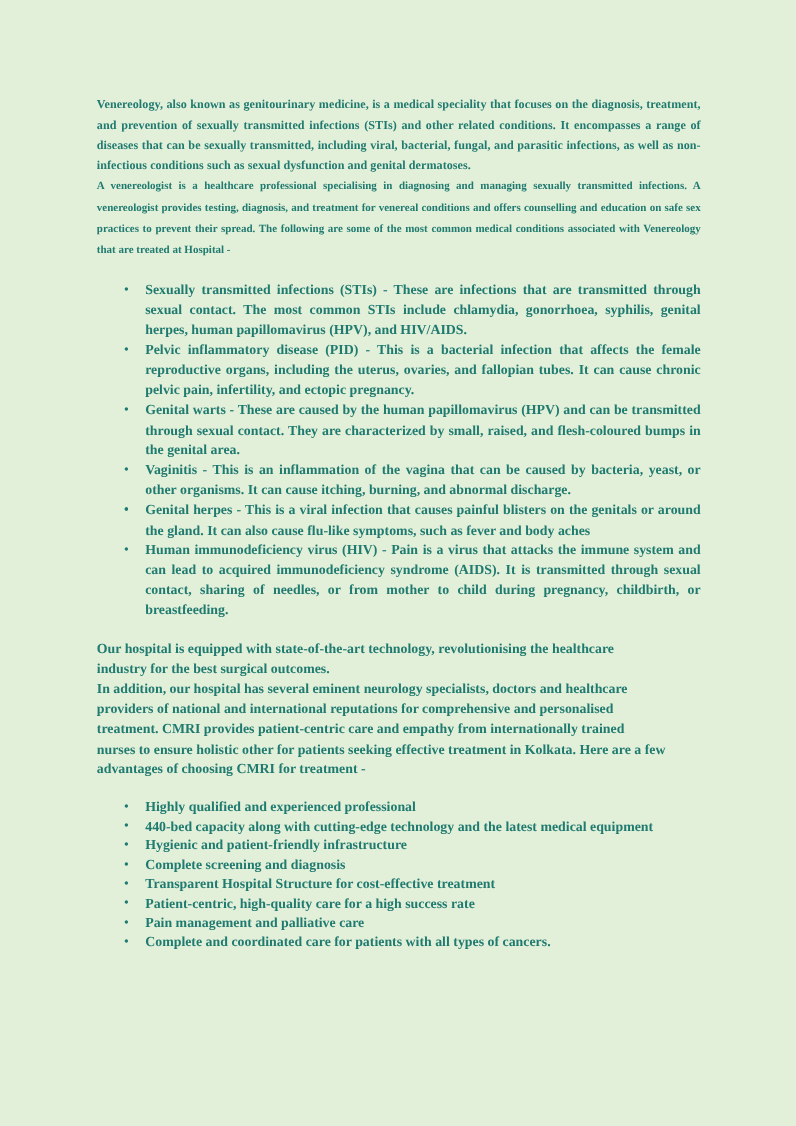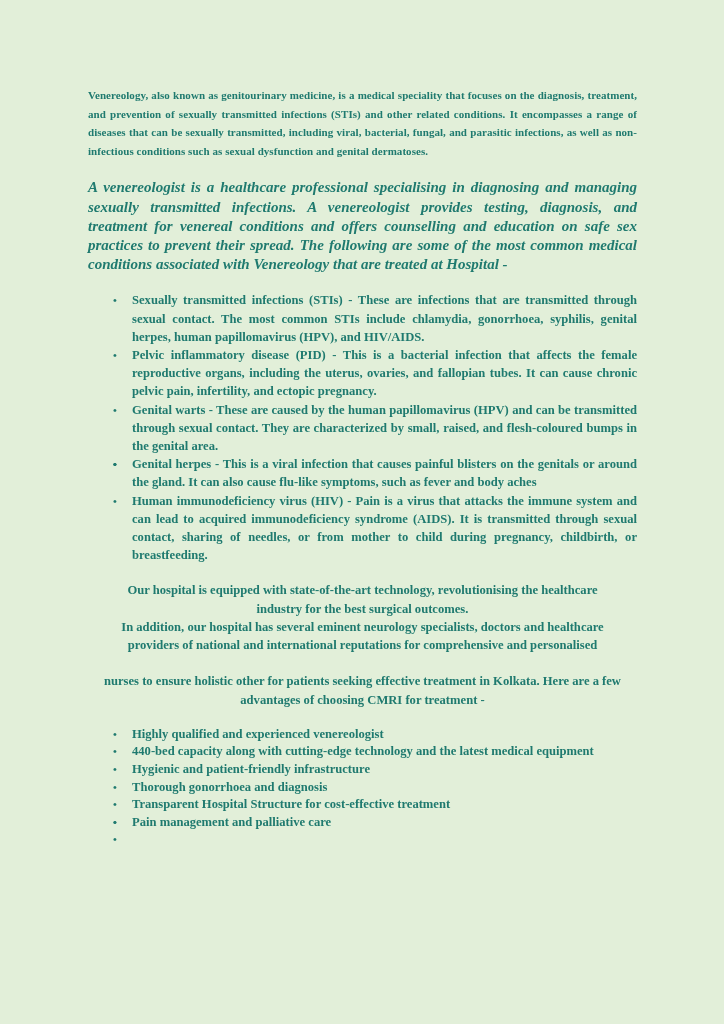--- a/index.html
+++ b/index.html
@@ -29,24 +29,22 @@
     p {
       margin: 0;
       text-align: justify;
     }
     .intro {
       font-size: 11px;
       line-height: 18.6px;
       letter-spacing: 0.05px;
     }
     .para2 {
-      margin-top: 18px;
-      font-size: 15px;
+      font-size: 10px;
       line-height: 19.2px;
-      font-style: italic;
     }
     ul {
       list-style: none;
       margin: 0;
       padding: 0;
     }
     ul.conditions {
       margin-top: 17px;
       margin-left: 25px;
       width: 524px;
@@ -61,21 +59,21 @@
     .bullet {
       position: absolute;
       left: 0;
       top: 0;
       font-size: 11px;
     }
     .para3 {
       margin-top: 17px;
       font-size: 12.6px;
       line-height: 18.2px;
-      text-align: center;
+      text-align: left;
     }
     ul.advantages {
       margin-top: 17px;
       margin-left: 25px;
     }
     ul.advantages li {
       position: relative;
       padding-left: 19px;
       font-size: 12.6px;
       line-height: 17.6px;
@@ -89,41 +87,41 @@
   <div class="content">
 
     <p class="intro">Venereology, also known as genitourinary medicine, is a medical speciality that focuses on the diagnosis, treatment, and prevention of sexually transmitted infections (STIs) and other related conditions. It encompasses a range of diseases that can be sexually transmitted, including viral, bacterial, fungal, and parasitic infections, as well as non-infectious conditions such as sexual dysfunction and genital dermatoses.</p>
 
     <p class="para2">A venereologist is a healthcare professional specialising in diagnosing and managing sexually transmitted infections. A venereologist provides testing, diagnosis, and treatment for venereal conditions and offers counselling and education on safe sex practices to prevent their spread. The following are some of the most common medical conditions associated with Venereology that are treated at Hospital -</p>
 
     <ul class="conditions">
       <li><span class="bullet">•</span><span>Sexually transmitted infections (STIs) - These are infections that are transmitted through sexual contact. The most common STIs include chlamydia, gonorrhoea, syphilis, genital herpes, human papillomavirus (HPV), and HIV/AIDS.</span></li>
       <li><span class="bullet">•</span><span>Pelvic inflammatory disease (PID) - This is a bacterial infection that affects the female reproductive organs, including the uterus, ovaries, and fallopian tubes. It can cause chronic pelvic pain, infertility, and ectopic pregnancy.</span></li>
       <li><span class="bullet">•</span><span>Genital warts - These are caused by the human papillomavirus (HPV) and can be transmitted through sexual contact. They are characterized by small, raised, and flesh-coloured bumps in the genital area.</span></li>
-      <li><span class="bullet">•</span></li>
+      <li><span class="bullet">•</span><span>Vaginitis - This is an inflammation of the vagina that can be caused by bacteria, yeast, or other organisms. It can cause itching, burning, and abnormal discharge.</span></li>
       <li><span class="bullet">•</span></li>
       <li><span class="bullet">•</span><span>Genital herpes - This is a viral infection that causes painful blisters on the genitals or around the gland. It can also cause flu-like symptoms, such as fever and body aches</span></li>
       <li><span class="bullet">•</span><span>Human immunodeficiency virus (HIV) - Pain is a virus that attacks the immune system and can lead to acquired immunodeficiency syndrome (AIDS). It is transmitted through sexual contact, sharing of needles, or from mother to child during pregnancy, childbirth, or breastfeeding.</span></li>
     </ul>
 
     <p class="para3">
       <span>Our hospital is equipped with state-of-the-art technology, revolutionising the healthcare</span><br>
       <span>industry for the best surgical outcomes.</span><br>
       <span>In addition, our hospital has several eminent neurology specialists, doctors and healthcare</span><br>
       <span>providers of national and international reputations for comprehensive and personalised</span><br>
-      <br>
+      <span>treatment. CMRI provides patient-centric care and empathy from internationally trained</span><br>
       <span>nurses to ensure holistic other for patients seeking effective treatment in Kolkata. Here are a few</span><br>
       <span>advantages of choosing CMRI for treatment -</span>
     </p>
 
     <ul class="advantages">
-      <li><span class="bullet">•</span><span>Highly qualified and experienced venereologist</span></li>
+      <li><span class="bullet">•</span><span>Highly qualified and experienced professional</span></li>
       <li><span class="bullet">•</span><span>440-bed capacity along with cutting-edge technology and the latest medical equipment</span></li>
       <li><span class="bullet">•</span><span>Hygienic and patient-friendly infrastructure</span></li>
-      <li><span class="bullet">•</span><span>Thorough gonorrhoea and diagnosis</span></li>
+      <li><span class="bullet">•</span><span>Complete screening and diagnosis</span></li>
       <li><span class="bullet">•</span><span>Transparent Hospital Structure for cost-effective treatment</span></li>
-      <li><span class="bullet">•</span></li>
+      <li><span class="bullet">•</span><span>Patient-centric, high-quality care for a high success rate</span></li>
       <li><span class="bullet">•</span><span>Pain management and palliative care</span></li>
-      <li><span class="bullet">•</span></li>
+      <li><span class="bullet">•</span><span>Complete and coordinated care for patients with all types of cancers.</span></li>
     </ul>
 
   </div>
 </div>
 
 </body></html>

